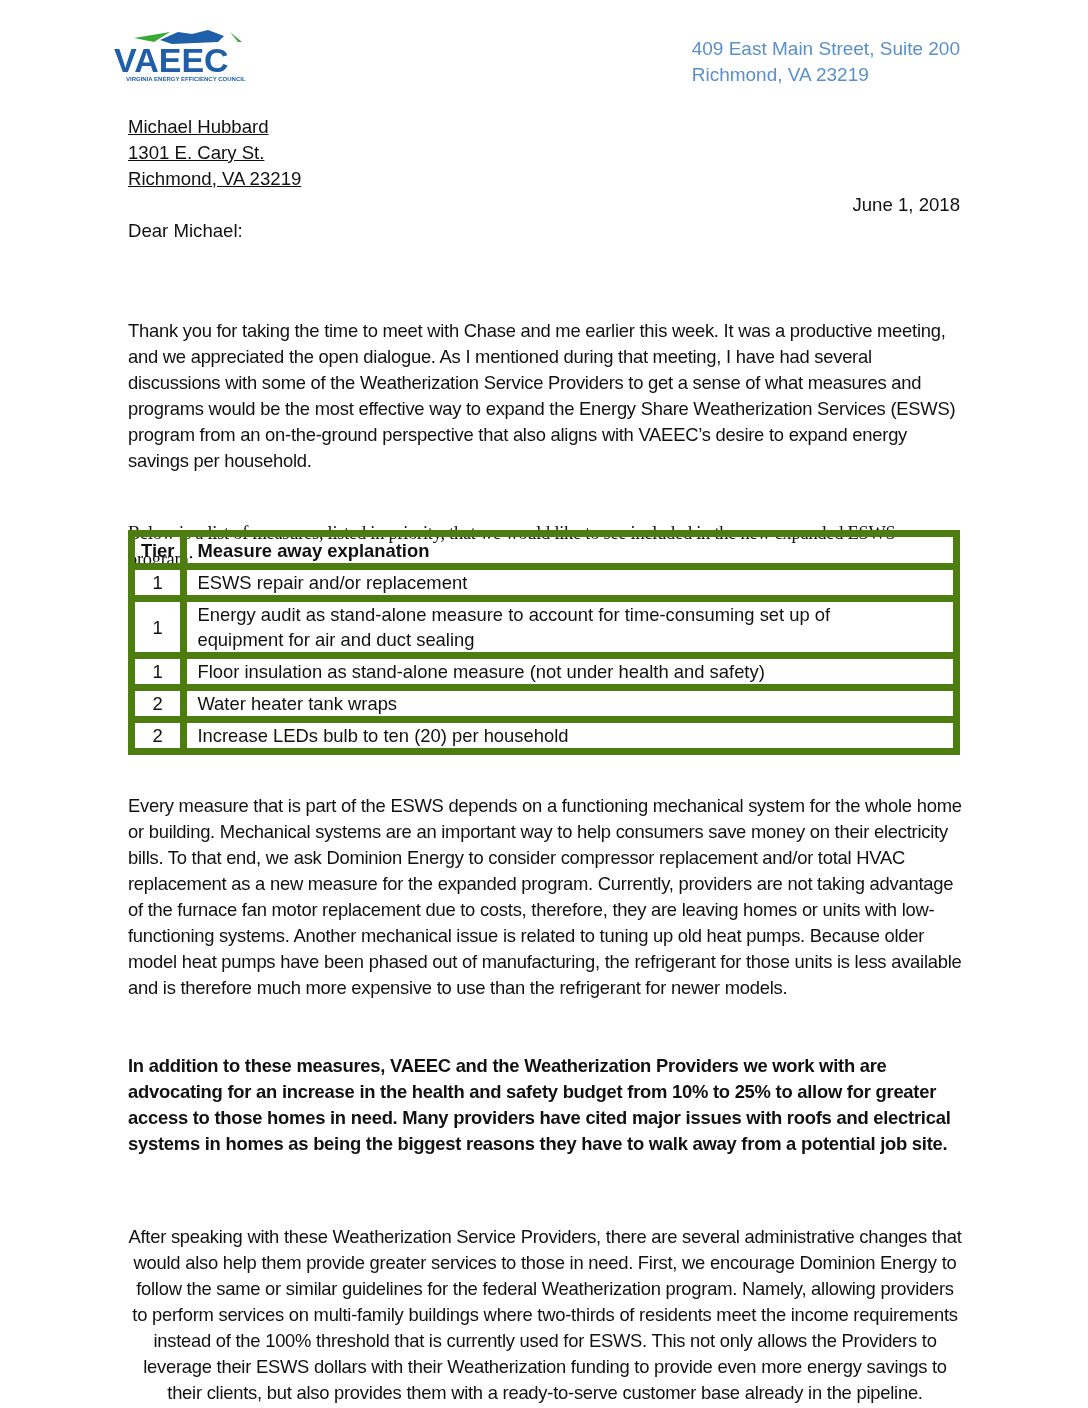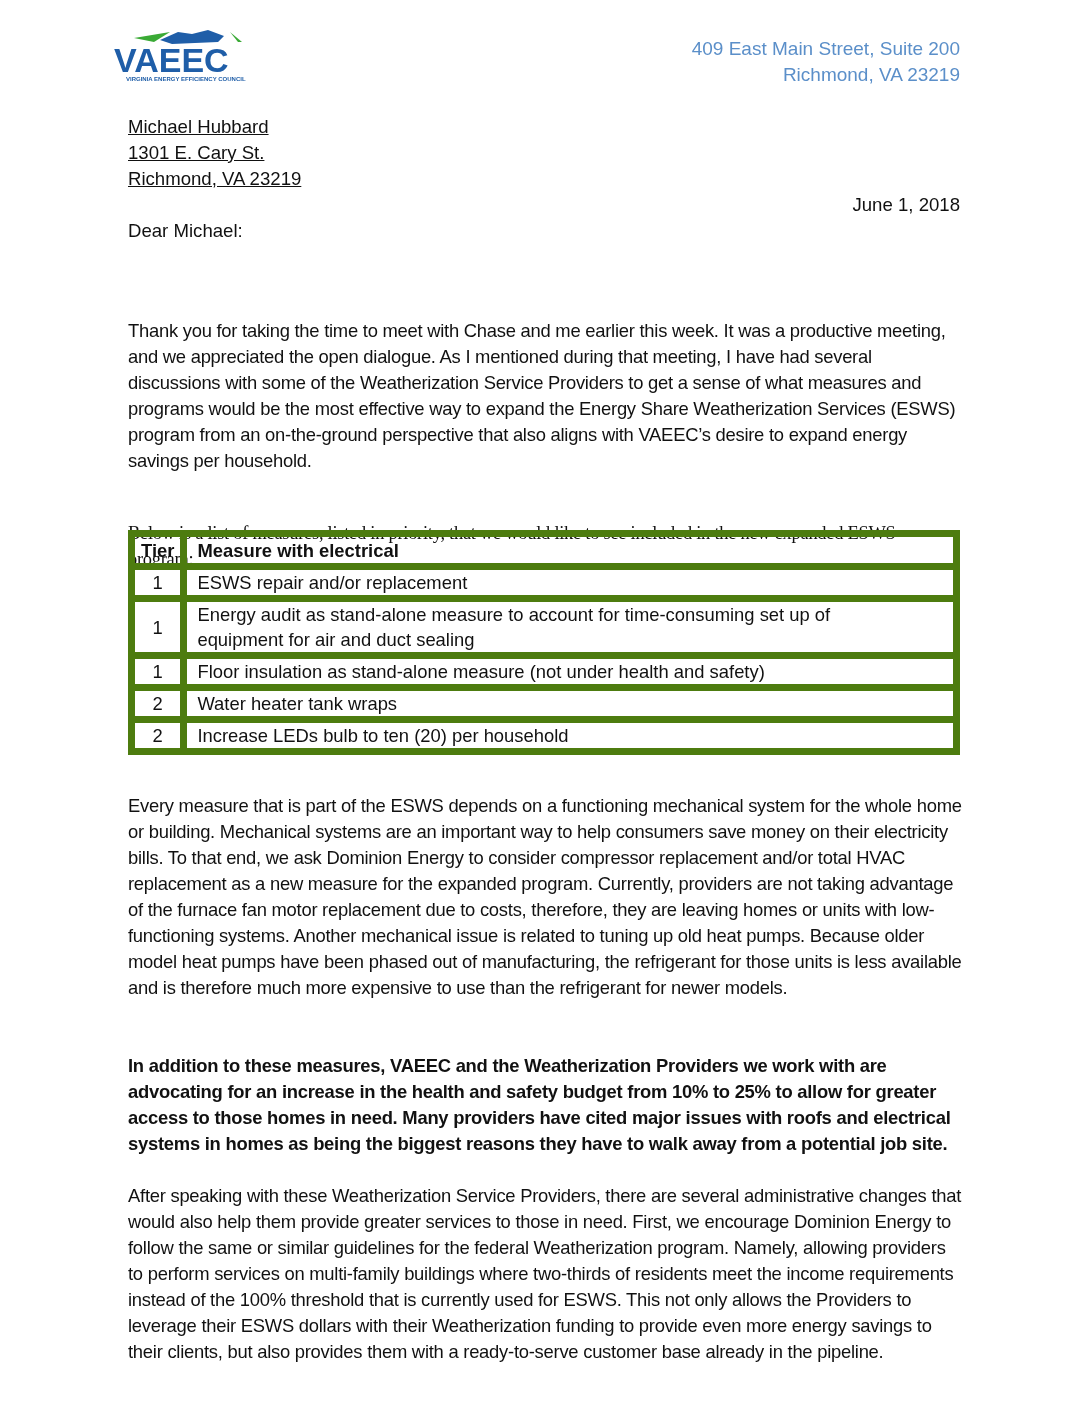--- a/index.html
+++ b/index.html
@@ -2,31 +2,31 @@
 <html><head>
   <meta charset="utf-8">
   <style>
     html, body { margin: 0; padding: 0; background: #ffffff; }
     body {
       width: 1088px; height: 1408px; position: relative; overflow: hidden;
       font-family: "Liberation Sans", sans-serif; color: #111111;
     }
     .logo { position: absolute; left: 112px; top: 28px; width: 142px; height: 56px; }
     .logo svg { display: block; }
-    .address { position: absolute; right: 128px; top: 36px; text-align: right;
+    .address { position: absolute; right: 128px; top: 36px; text-align: left;
       color: #5b8fc9; font-size: 19px; line-height: 26px; }
     .recipient { position: absolute; left: 128px; top: 114px; font-size: 18.6px; line-height: 26px; text-decoration: underline; }
     .date { position: absolute; right: 128px; top: 192px; font-size: 18.6px; line-height: 26px; }
     .salutation { position: absolute; left: 128px; top: 218px; font-size: 18.6px; line-height: 26px; }
     .para { position: absolute; left: 128px; width: 834px; font-size: 18.4px; line-height: 26px; letter-spacing: -0.25px; margin-top: 48px; }
     .p1 { top: 270px; }
     .p2 { top: 472px; font-family: Liberation Serif, serif; }
     .p3 { top: 745px; }
     .p4 { top: 1005px; font-weight: bold; }
-    .p5 { top: 1135px; }
+    .p5 { top: 1176px; text-align: center; }
     table.measures { position: absolute; left: 128px; top: 530px; width: 832px;
       border-collapse: collapse; font-size: 18.4px; line-height: 25px; }
     table.measures th, table.measures td { border: 7px solid #4d7c0f; padding: 0 10px; vertical-align: middle; }
     table.measures th { font-weight: bold; text-align: left; height: 26px; }
     table.measures th.tier, table.measures td.tier { text-align: center; width: 32px; padding: 0 6px; }
     table.measures td { height: 25px; }
   </style>
 </head>
 <body>
 
@@ -54,21 +54,21 @@
 <div class="date">June 1, 2018</div>
 <div class="salutation">Dear Michael:</div>
 
 <div class="para p1">Thank you for taking the time to meet with Chase and me earlier this week. It was a productive meeting, and we appreciated the open dialogue. As I mentioned during that meeting, I have had several discussions with some of the Weatherization Service Providers to get a sense of what measures and programs would be the most effective way to expand the Energy Share Weatherization Services (ESWS) program from an on-the-ground perspective that also aligns with VAEEC’s desire to expand energy savings per household.</div>
 <div class="para p2">Below is a list of measures, listed in priority, that we would like to see included in the new expanded ESWS program:</div>
 
 <table class="measures">
   <thead>
     <tr>
       <th class="tier">Tier</th>
-      <th>Measure with electrical</th>
+      <th>Measure away explanation</th>
     </tr>
   </thead>
   <tbody>
     <tr>
       <td class="tier">1</td>
       <td>ESWS repair and/or replacement</td>
     </tr>
     <tr>
       <td class="tier">1</td>
       <td style="padding-right:95px;">Energy audit as stand-alone measure to account for time-consuming set up of equipment for air and duct sealing</td>

